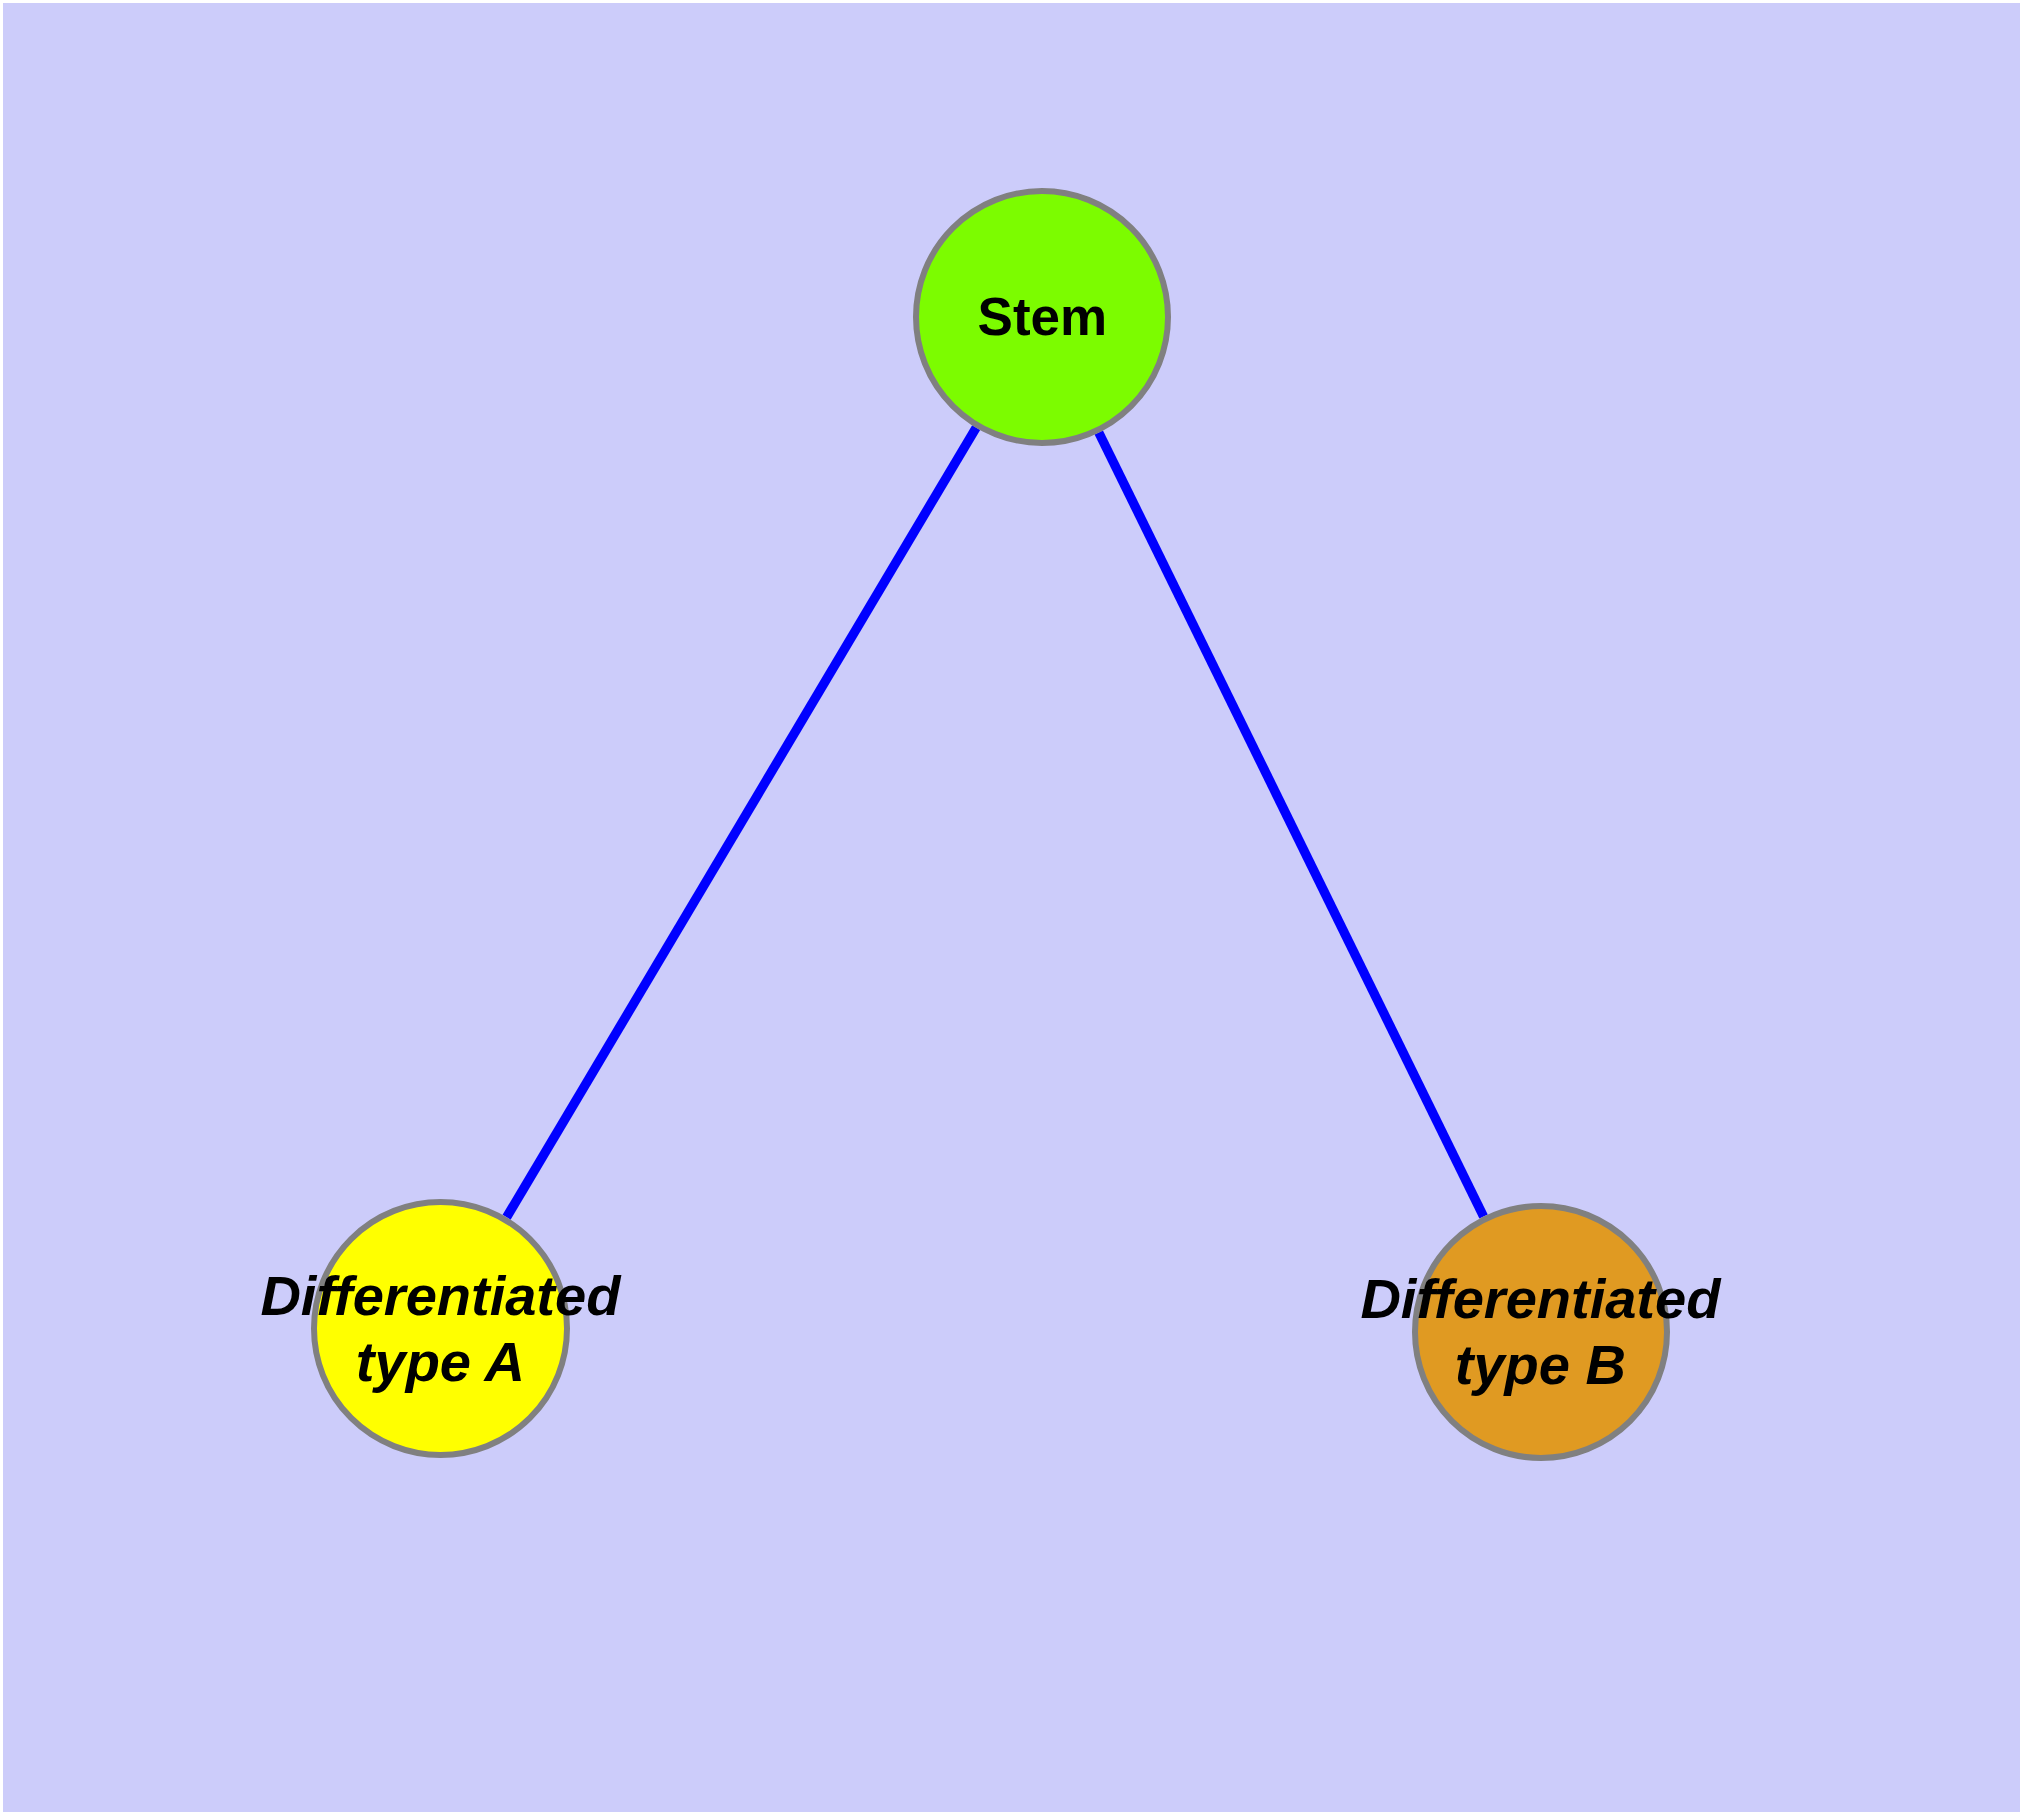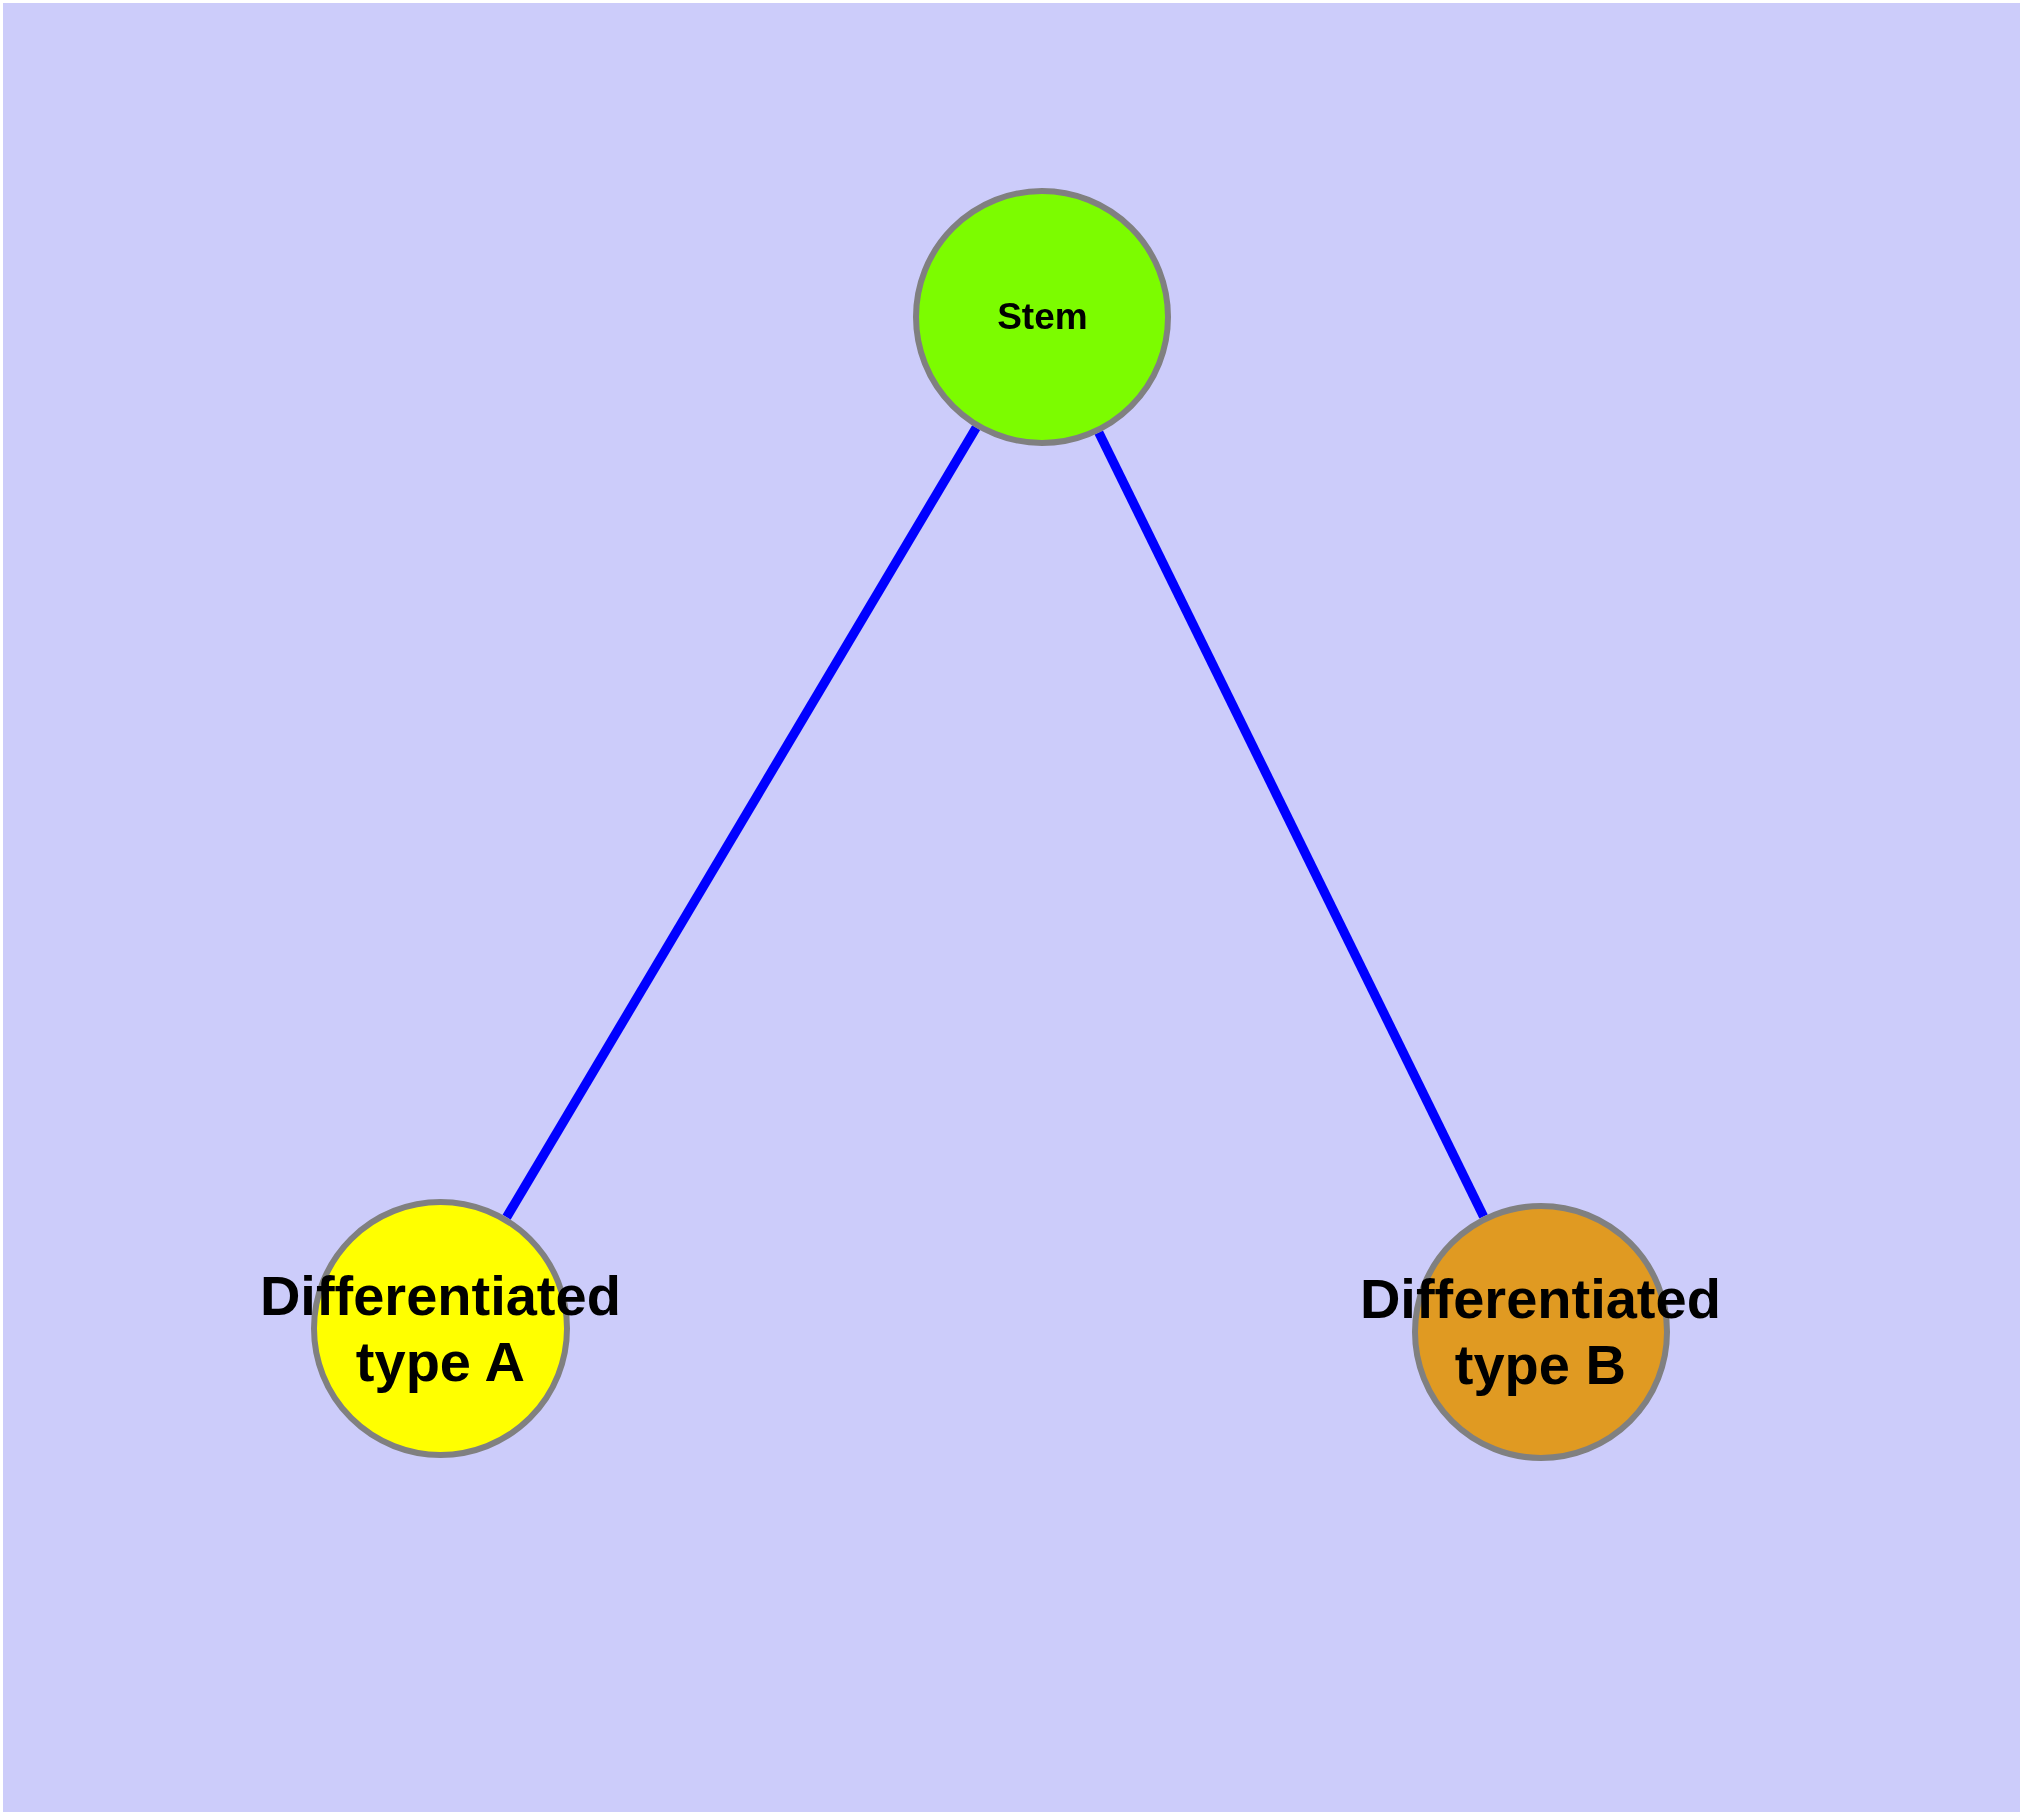--- a/index.html
+++ b/index.html
@@ -59,24 +59,25 @@
     transform: translate(-50%, -50%);
     white-space: pre;
     text-align: center;
     color: #000000;
     font-family: "Liberation Sans", sans-serif;
     font-weight: bold;
     line-height: 1.18;
     pointer-events: none;
   }
   .label-one-line {
-    font-size: 37px;
+    font-size: 53px;
   }
   .label-two-line {
     font-size: 56px;
+    font-style: italic;
   }
 </style>
 </head>
 <body>
 
 <div id="canvas-root">
   <div id="graph-surface">
 
     <svg id="edge-layer" width="2017" height="1809" viewBox="0 0 2380 2134" xmlns="http://www.w3.org/2000/svg">
       <line id="edge-0" x1="1148.3121706329923" y1="500.6468567101509" x2="594.19893350758" y2="1432.4936244957034" stroke="#0000ff" stroke-width="11"></line>

